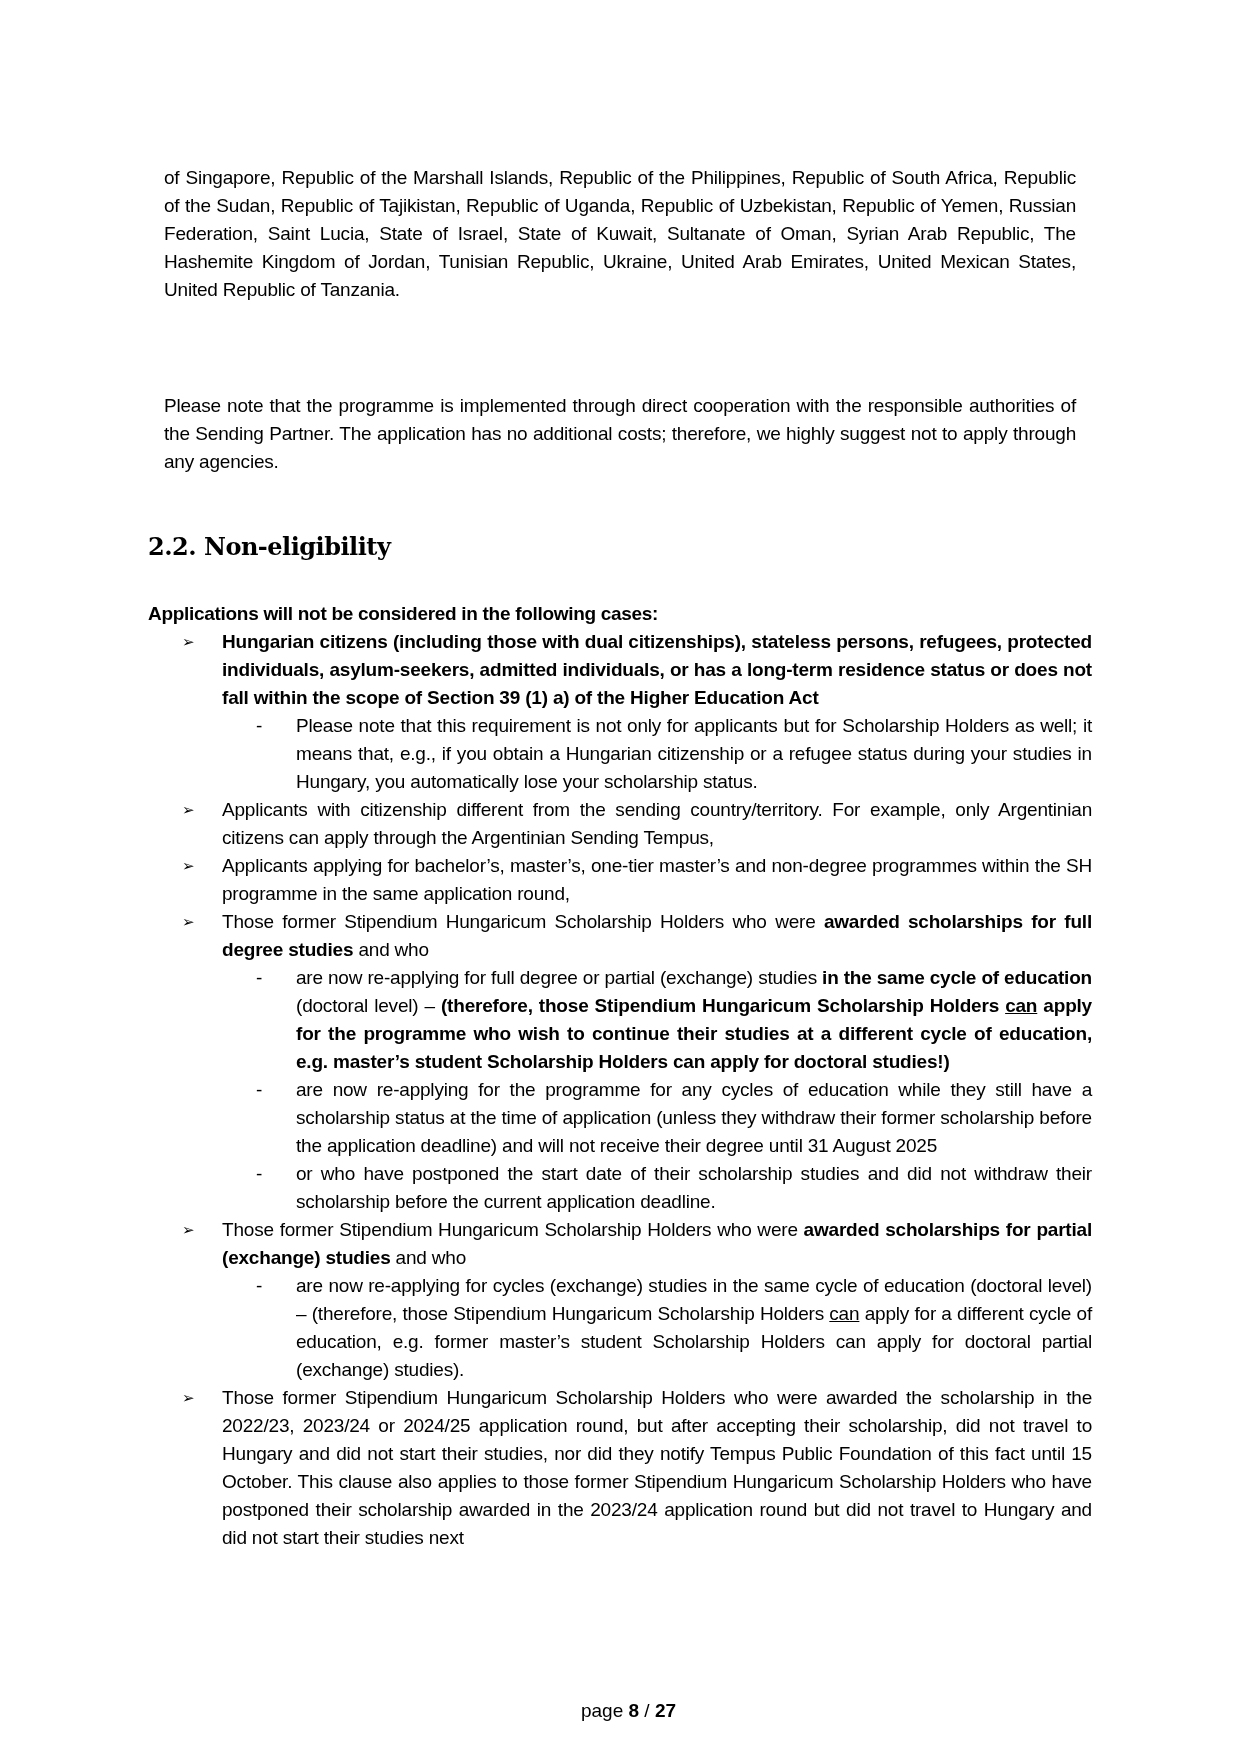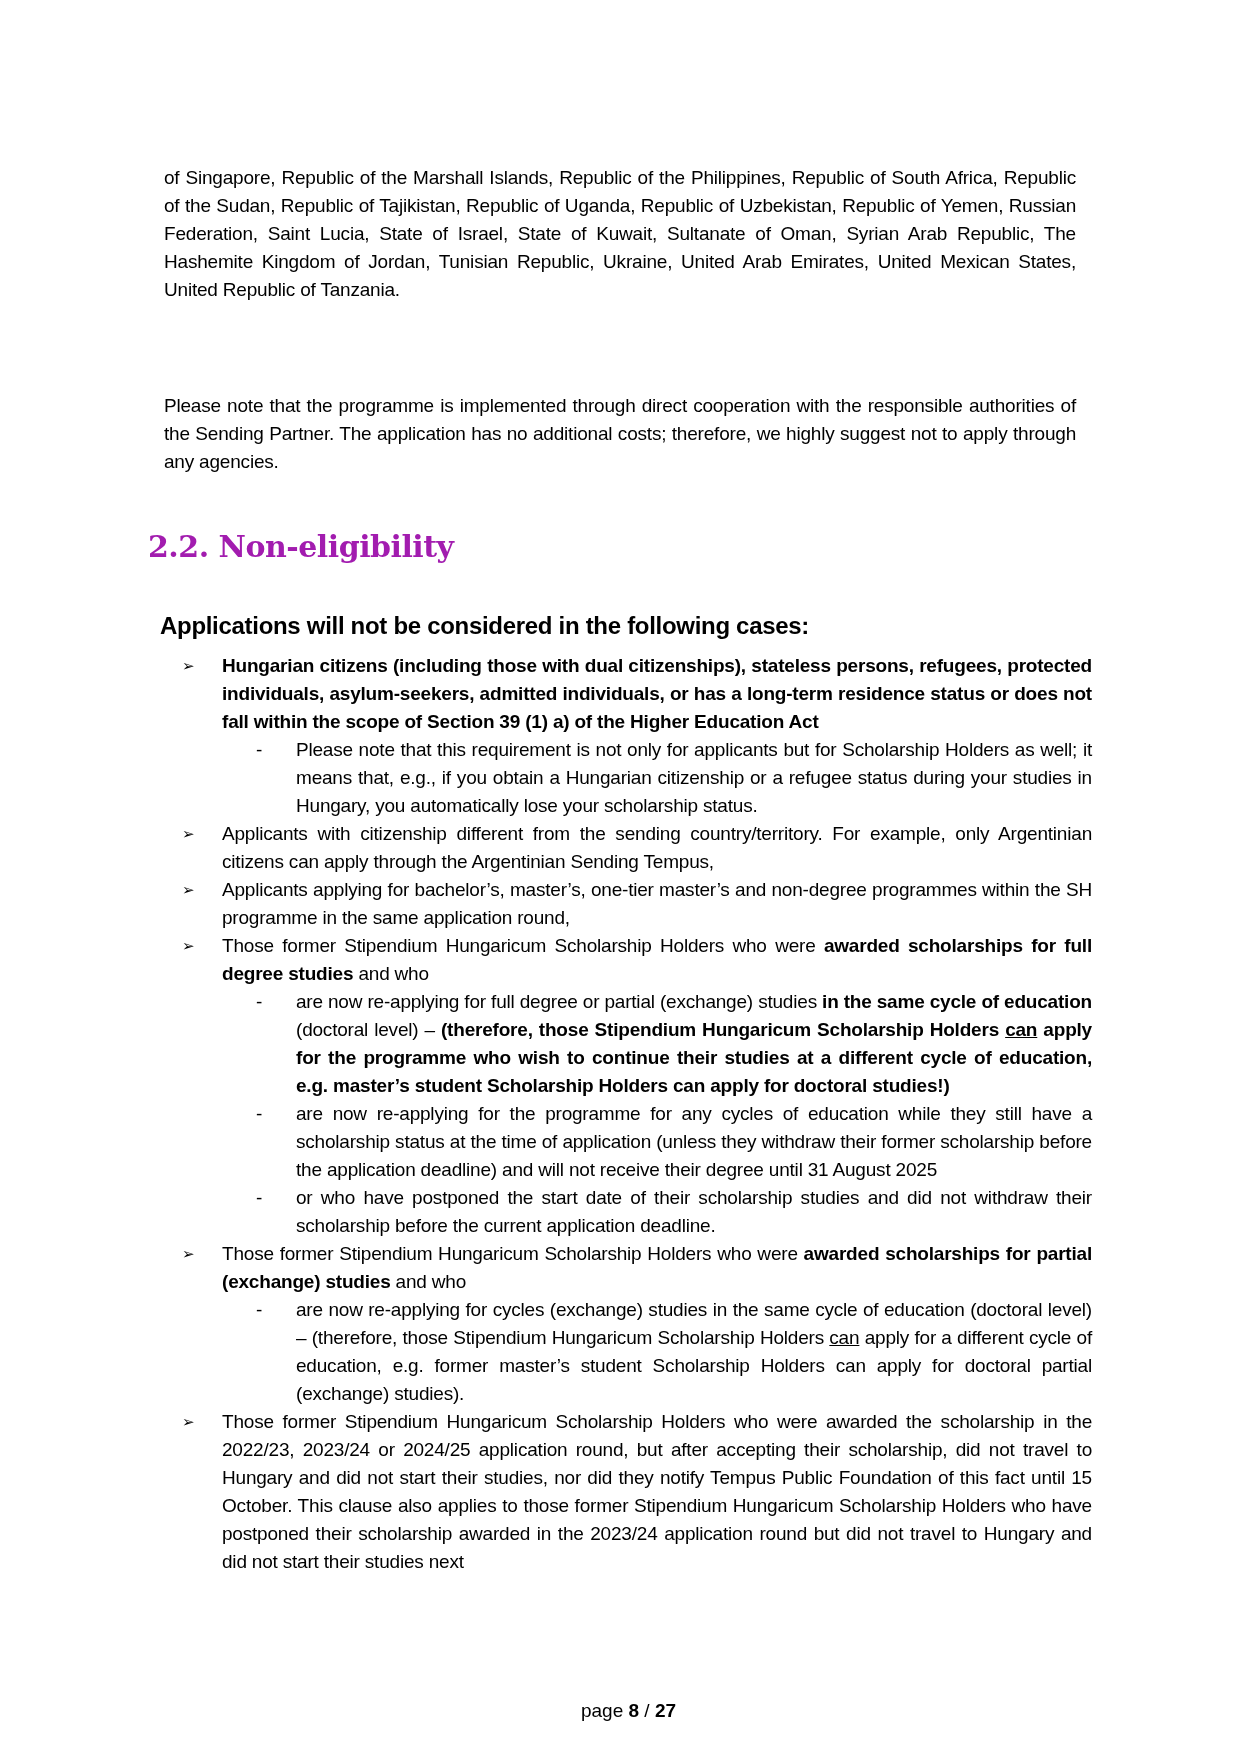--- a/index.html
+++ b/index.html
@@ -2,24 +2,24 @@
 <html><head>
 <meta charset="utf-8">
 <style>
   html, body { margin:0; padding:0; background:#ffffff; }
   body { width:1241px; height:1754px; position:relative; overflow:hidden;
          font-family:"Liberation Sans", sans-serif; color:#000; }
   .page { position:absolute; left:148px; top:148px; width:944px; }
   .p { font-size:19px; line-height:28px; text-align:justify; margin:16px; letter-spacing:-0.2px; }
   .gap1 { height:56px; }
   .gap2 { height:38px; }
-  h2 { font-family:"DejaVu Serif", serif; font-weight:bold; color:#a21caf;
-       font-size:30px; margin:0; line-height:34px; letter-spacing:-0.5px; }
+  h2 { font-family:"DejaVu Serif", serif; font-weight:bold; color:#000000;
+       font-size:24px; margin:0; line-height:34px; letter-spacing:-0.5px; }
   .gap3 { height:36px; }
-  .lead { font-weight:bold; font-size:24px; line-height:28px; margin:12px; letter-spacing:-0.3px; }
+  .lead { font-weight:bold; font-size:19px; line-height:28px; margin:0; letter-spacing:-0.3px; }
   ul.l1 { list-style:none; margin:0; padding:0 0 0 74px; }
   ul.l1 > li { position:relative; font-size:19px; line-height:28px; text-align:justify; letter-spacing:-0.2px; }
   ul.l1 > li > .mk { position:absolute; left:-40px; top:0; font-size:15px; }
   ul.l2 { list-style:none; margin:0; padding:0 0 0 74px; }
   ul.l2 > li { position:relative; text-align:justify; }
   ul.l2 > li > .dash { position:absolute; left:-40px; top:0; }
   b { font-weight:bold; }
   u { text-decoration:underline; }
   .footer { position:absolute; top:1698px; left:8px; width:1241px; text-align:center;
             font-size:19px; line-height:26px; }

